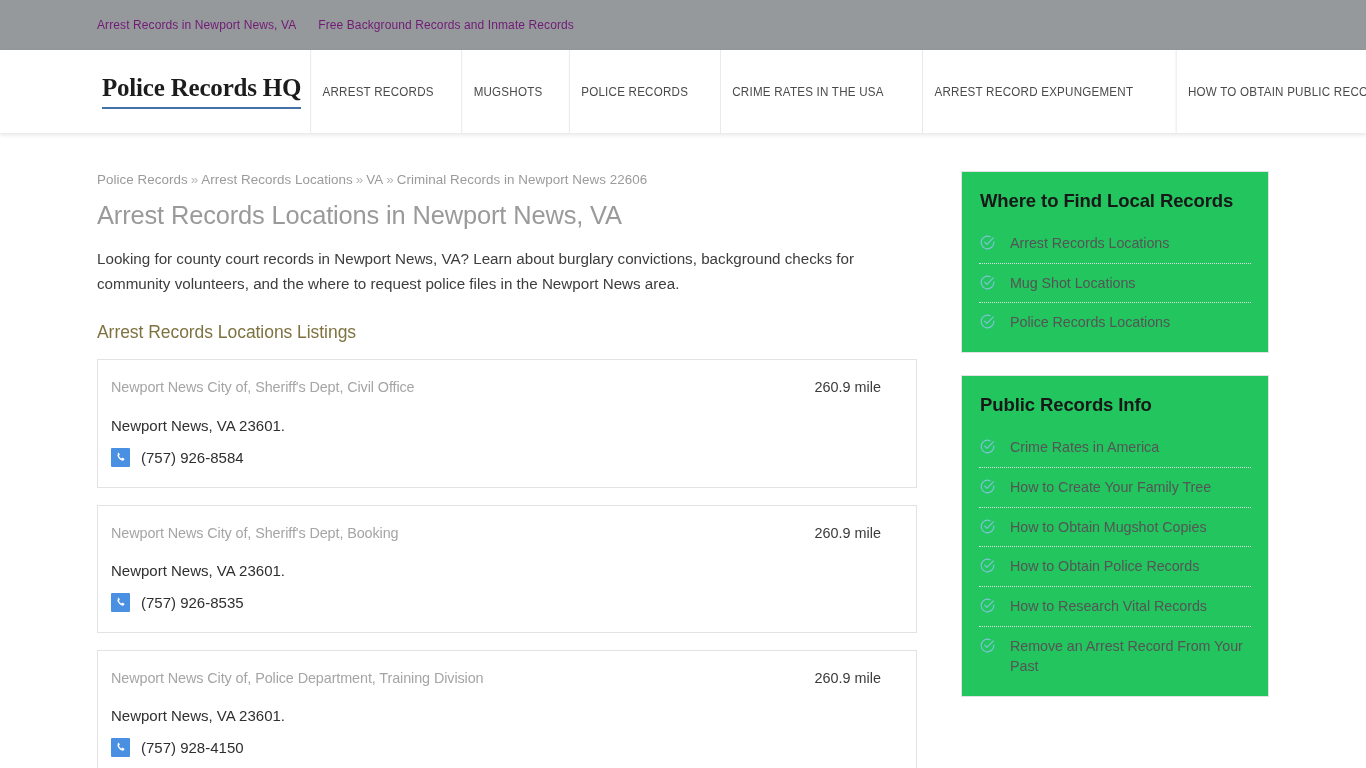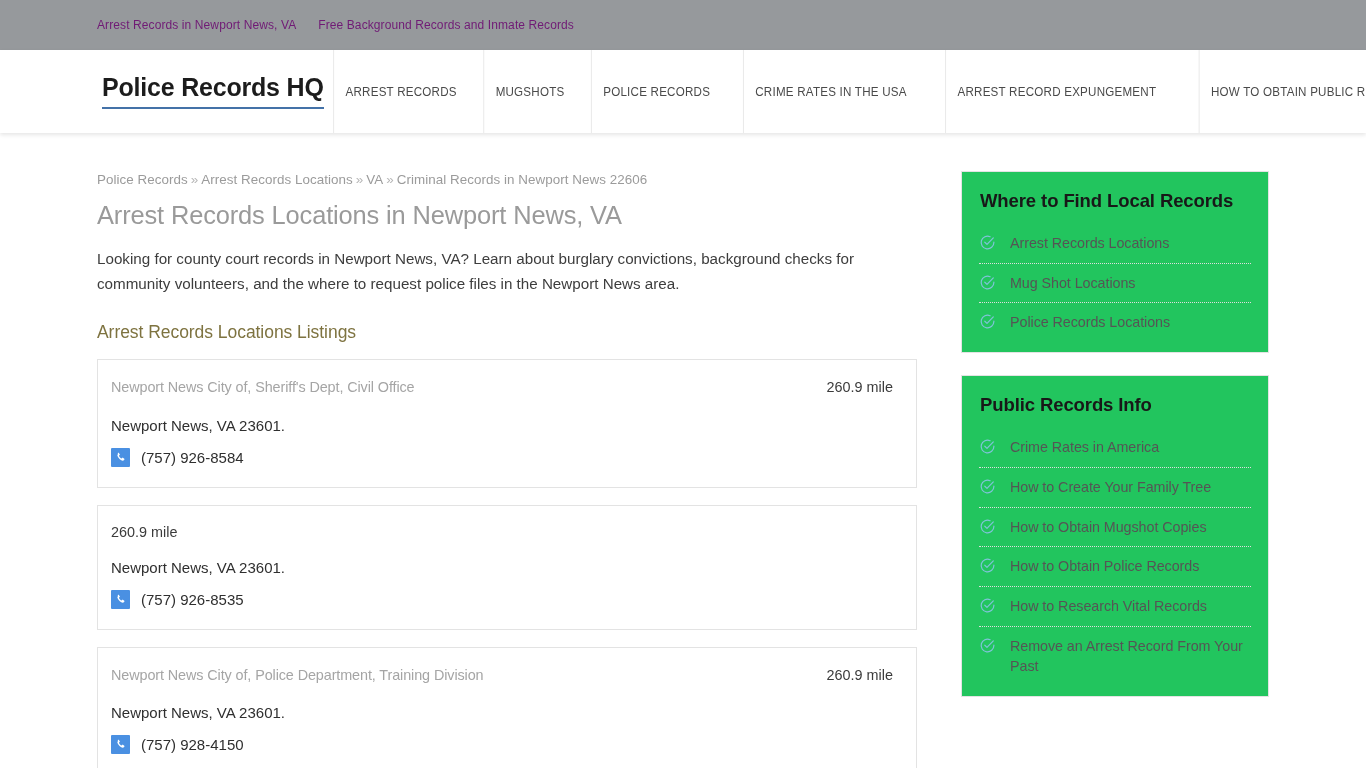--- a/index.html
+++ b/index.html
@@ -49,20 +49,21 @@
   .brand {
     font-size: 25px;
     font-weight: 700;
     color: #1c1c1c;
     letter-spacing: -0.2px;
     padding-bottom: 5px;
     border-bottom: 2.5px solid #4472a8;
     line-height: 1.1;
     text-decoration: none;
     white-space: nowrap;
+    font-family: Liberation Serif, serif;
   }
   .mainnav {
     display: flex;
     align-items: stretch;
     flex: 1;
   }
   .navitem {
     display: flex;
     align-items: center;
     justify-content: center;
@@ -128,21 +129,21 @@
     color: #7e7340;
     margin: 0 0 16px 0;
     letter-spacing: -0.05px;
     font-family: "Liberation Sans Narrow", "Liberation Sans", sans-serif;
   }
 
   
   .card {
     border: 1px solid #e3e3e3;
     background: #fff;
-    padding: 18px 20px 20px 13px;
+    padding: 18px 32px 20px 13px;
     margin-bottom: 17px;
     position: relative;
   }
   .card-head {
     display: flex;
     justify-content: space-between;
     align-items: baseline;
   }
   .card-name {
     font-size: 14.4px;
@@ -269,20 +270,21 @@
           <svg width="11" height="11" viewBox="0 0 16 16" fill="#ffffff">
               <path d="M4.3 1.1c.4-.3 1-.2 1.3.2l1.3 1.9c.3.4.2.9-.1 1.2l-.9.8c-.2.2-.2.4-.1.6.5 1.1 1.6 2.6 3.1 3.6.2.1.4.1.6-.1l.8-.8c.3-.3.8-.4 1.2-.1l2 1.3c.4.3.5.9.2 1.3l-.9 1.1c-.4.5-1 .7-1.6.6C8.6 12.2 5.2 9.5 3.6 5.9c-.3-.7-.2-1.5.3-2z"></path>
             </svg>
         </span>
         <a href="#" class="phone-num">(757) 926-8584</a>
       </div>
     </div>
 
     <div class="card">
       <div class="card-head">
+        <a href="#" class="card-name">Newport News City of, Sheriff's Dept, Booking</a>
         <span class="card-dist">260.9 mile</span>
       </div>
       <div class="card-addr">Newport News, VA 23601.</div>
       <div class="card-phone">
         <span class="phone-icon">
           <svg width="11" height="11" viewBox="0 0 16 16" fill="#ffffff">
               <path d="M4.3 1.1c.4-.3 1-.2 1.3.2l1.3 1.9c.3.4.2.9-.1 1.2l-.9.8c-.2.2-.2.4-.1.6.5 1.1 1.6 2.6 3.1 3.6.2.1.4.1.6-.1l.8-.8c.3-.3.8-.4 1.2-.1l2 1.3c.4.3.5.9.2 1.3l-.9 1.1c-.4.5-1 .7-1.6.6C8.6 12.2 5.2 9.5 3.6 5.9c-.3-.7-.2-1.5.3-2z"></path>
             </svg>
         </span>
         <a href="#" class="phone-num">(757) 926-8535</a>

